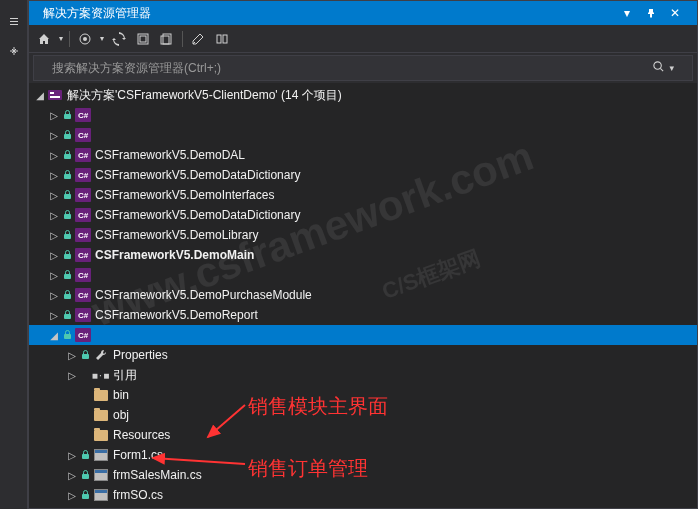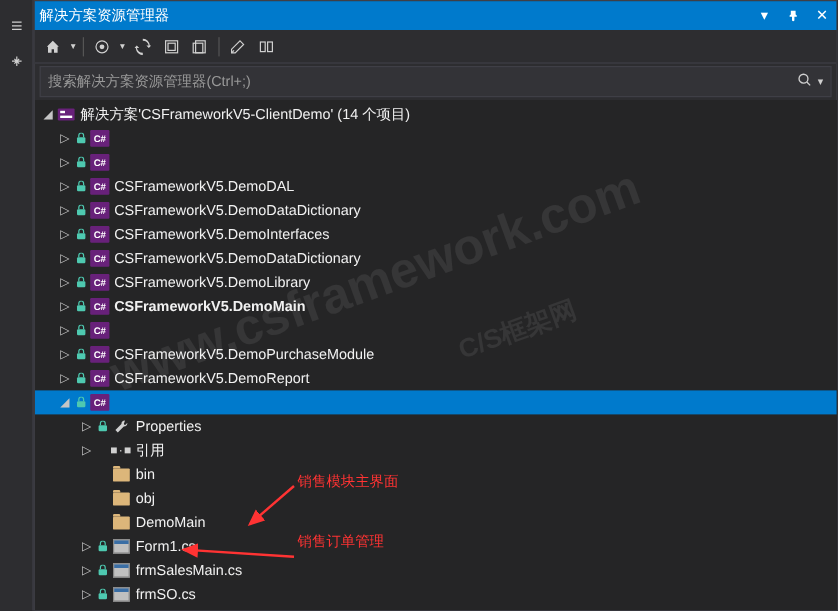--- a/index.html
+++ b/index.html
@@ -41,21 +41,21 @@
       flex: 1;
       display: flex;
       flex-direction: column;
       border: 1px solid #3f3f46;
     }
     .title-bar {
       height: 24px;
       background: #007acc;
       display: flex;
       align-items: center;
-      padding: 0 4px;
+      padding: 0 14px;
       color: #fff;
     }
     .title-bar-text {
       flex: 1;
       font-size: 12px;
     }
     .title-bar-actions {
       display: flex;
       gap: 8px;
     }
@@ -101,21 +101,21 @@
       cursor: pointer;
       color: #d0d0d0;
       font-size: 8px;
     }
     .search-bar {
       height: 26px;
       border: 1px solid #3f3f46;
       margin: 2px 4px;
       display: flex;
       align-items: center;
-      padding: 0 6px;
+      padding: 0 18px;
       background: #333337;
     }
     .search-input {
       flex: 1;
       background: transparent;
       border: none;
       outline: none;
       color: #d0d0d0;
       font-size: 12px;
     }
@@ -172,21 +172,21 @@
       flex-shrink: 0;
     }
     .node-label { font-size: 12px; }
     .bold { font-weight: bold; }
     .indent-0 { padding-left: 4px; }
     .indent-1 { padding-left: 18px; }
     .indent-2 { padding-left: 36px; }
     .annotation {
       position: absolute;
       color: #ff3333;
-      font-size: 12px;
+      font-size: 20px;
       font-weight: normal;
       pointer-events: none;
     }
     .arrow-svg {
       position: absolute;
       pointer-events: none;
     }
     .watermark {
       position: absolute;
       color: rgba(255,255,255,0.08);
@@ -533,21 +533,21 @@
             <span class="icon-folder"></span>
           </span>
         <span class="node-label">obj</span>
       </div>
         <div class="tree-row indent-2">
         <span class="expander"></span>
         <span style="display:inline-block;width:14px"></span>
         <span class="node-icon">
             <span class="icon-folder"></span>
           </span>
-        <span class="node-label">DemoMain</span>
+        <span class="node-label">Resources</span>
       </div>
         <div class="tree-row indent-2">
         <span class="expander">▷</span>
         <span class="lock-icon">
             <svg width="9" height="10" viewBox="0 0 9 10">
               <rect x="1" y="4" width="7" height="5" fill="#4ec9b0" rx="1"></rect>
               <path d="M2.5 4V2.5a2 2 0 0 1 4 0V4" stroke="#4ec9b0" fill="none"></path>
             </svg>
           </span>
         <span class="node-icon">
@@ -588,21 +588,21 @@
 
       </div>
       </div>
   </div>
 </div>
 
 <div class="watermark" style="top:210px; left:80px;">www.csframework.com</div>
 <div class="watermark" style="top:260px; left:380px; font-size:22px;">C/S框架网</div>
 
 <div class="annotation" style="top:393px; left:248px;">销售模块主界面</div>
-<div class="annotation" style="top:443px; left:248px;">销售订单管理</div>
+<div class="annotation" style="top:455px; left:248px;">销售订单管理</div>
 
 <svg class="arrow-svg" style="top:395px; left:200px;" width="50" height="50">
   <defs>
       <marker id="ah1" markerWidth="8" markerHeight="8" refX="6" refY="3" orient="auto">
         <path d="M0,0 L7,3 L0,6 z" fill="#ff3333"></path>
       </marker>
     </defs>
   <line x1="45" y1="10" x2="8" y2="42" stroke="#ff3333" stroke-width="2" marker-end="url(#ah1)"></line>
 </svg>
 <svg class="arrow-svg" style="top:450px; left:145px;" width="110" height="20">

